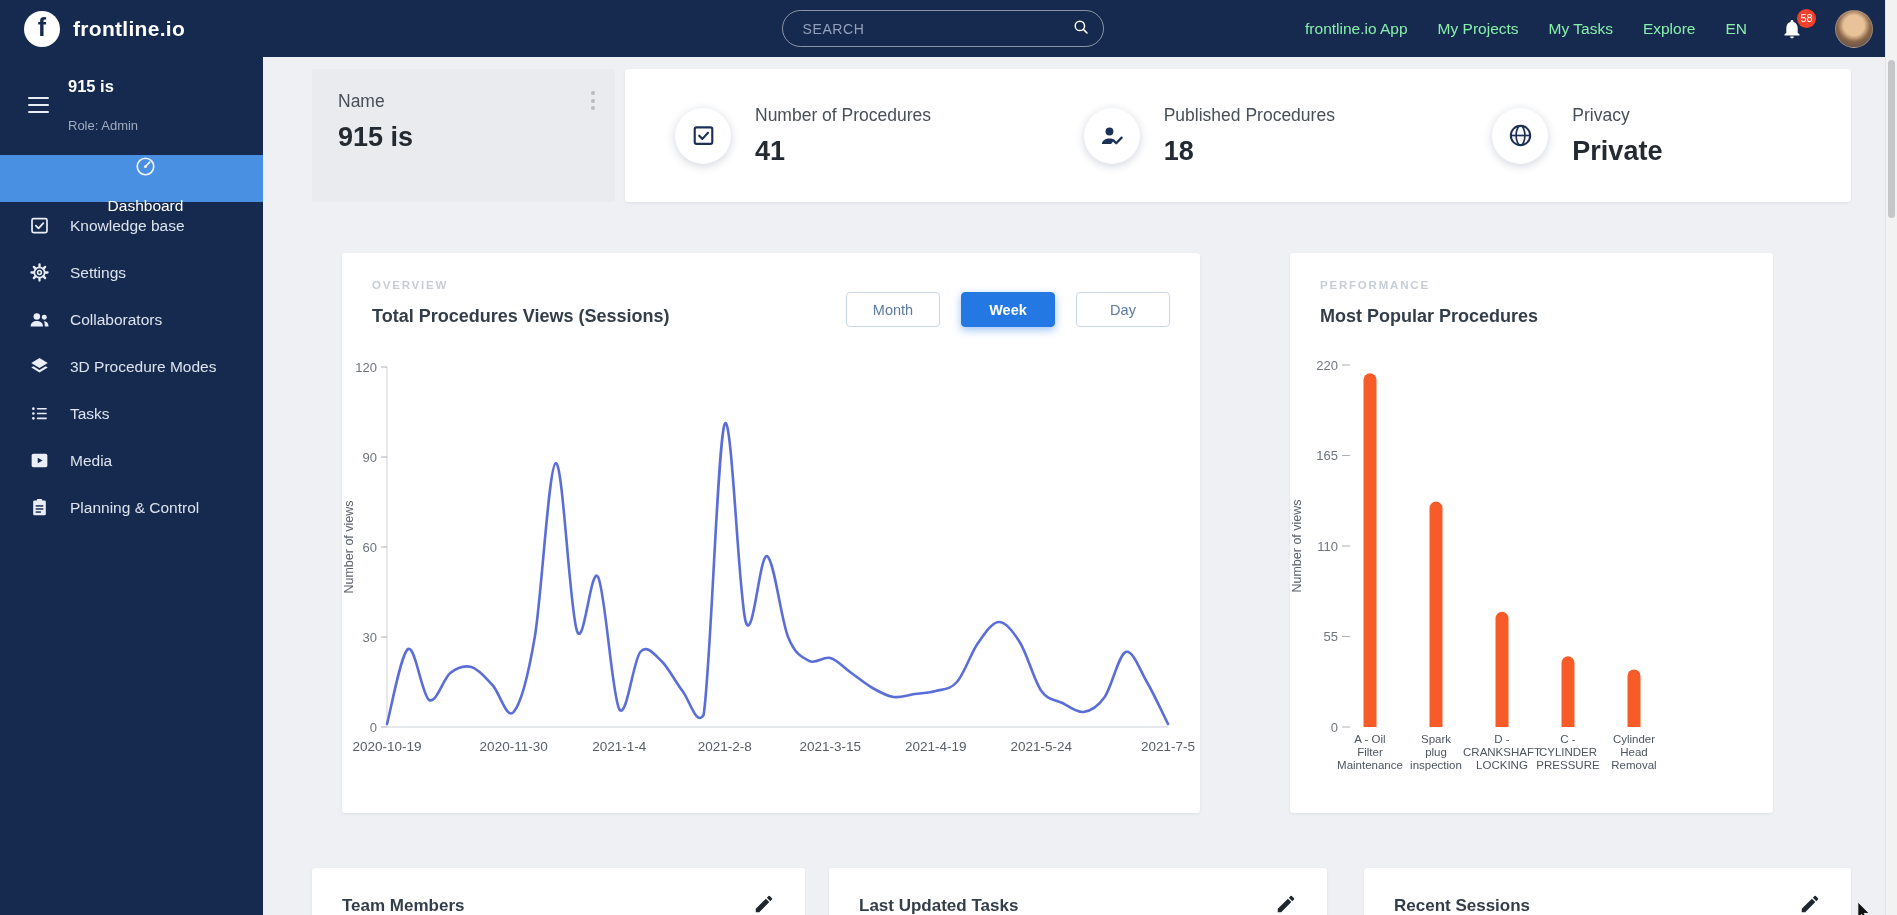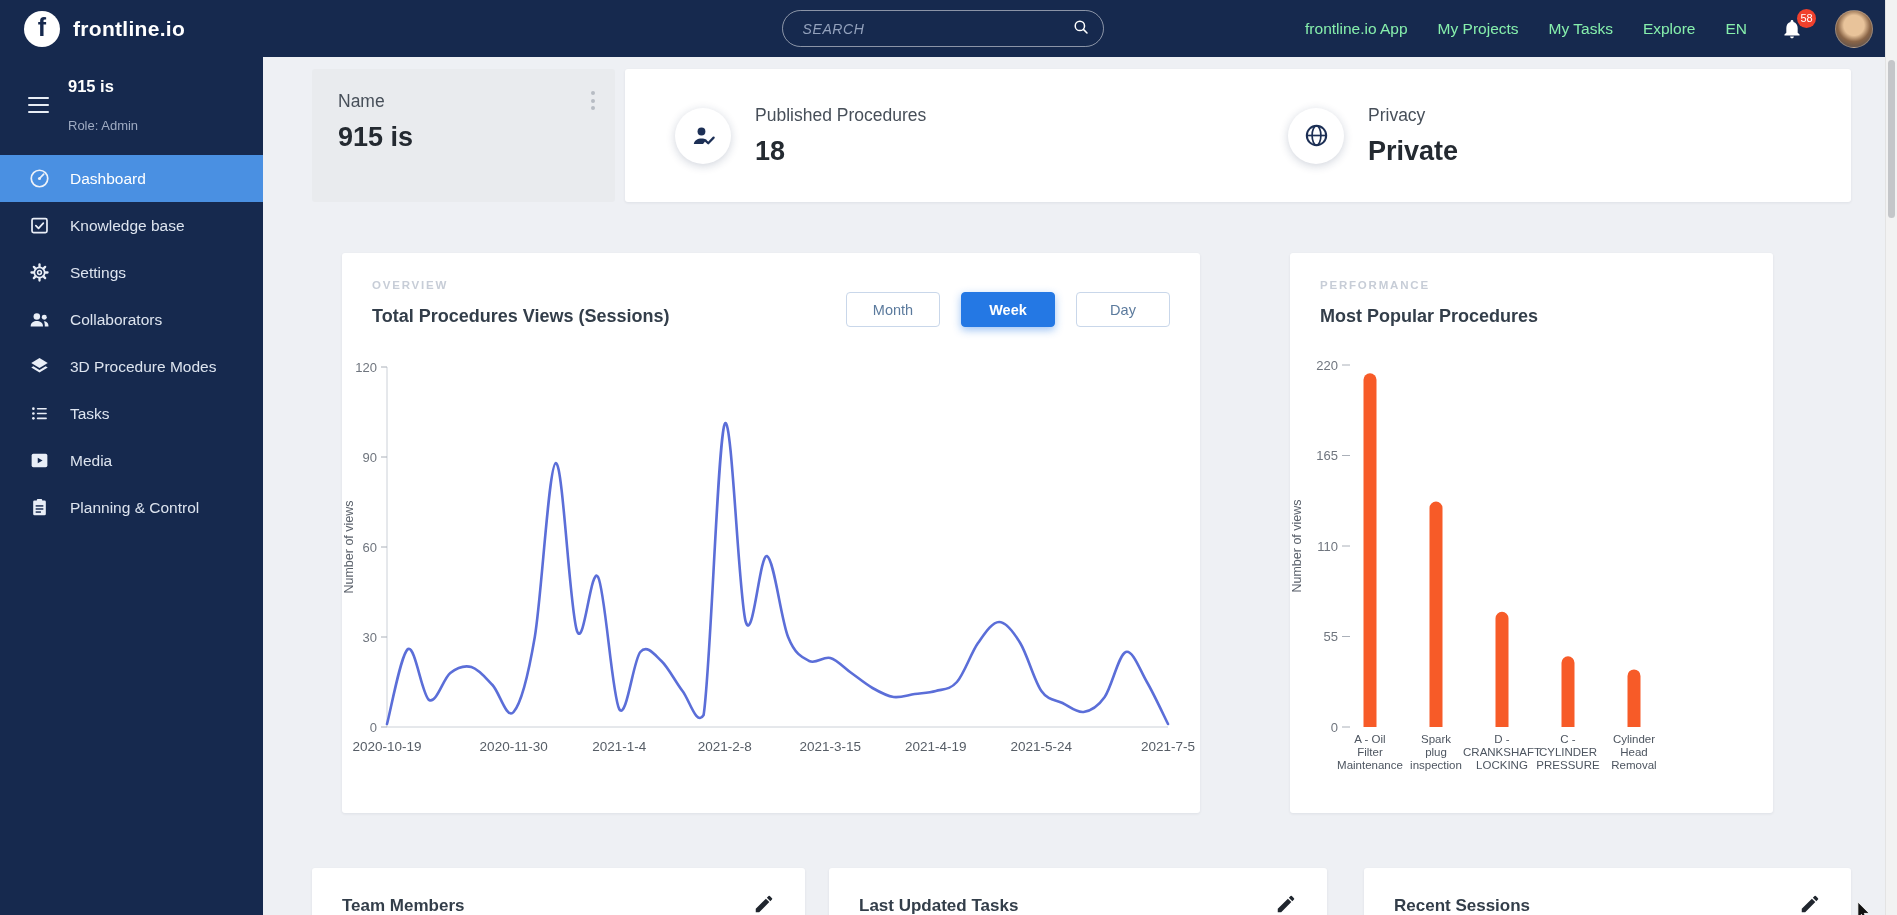--- a/index.html
+++ b/index.html
@@ -14,42 +14,42 @@
   
   .topbar{position:absolute;top:0;left:0;width:1885px;height:57px;background:var(--navy);
           display:flex;align-items:center;padding:0 12px 0 24px;z-index:6;}
   .brand{display:flex;align-items:center;gap:13px;cursor:pointer;}
   .logo{width:36px;height:36px;border-radius:50%;background:#fff;display:flex;align-items:center;justify-content:center;}
   .logo-f{color:var(--navy);font-weight:bold;font-size:25px;line-height:1;margin-top:-2px;}
   .brand-text{color:#fff;font-size:21px;font-weight:600;letter-spacing:.3px;}
   .search{position:absolute;left:50%;top:10px;transform:translateX(-50%);width:322px;height:37px;
           border:1px solid rgba(255,255,255,.5);border-radius:19px;display:flex;align-items:center;
           padding:0 13px 0 18px;gap:8px;}
-  .search input{flex:1;background:transparent;border:none;outline:none;color:#ef4444;font-size:14px;letter-spacing:.6px;font-style:italic;}
+  .search input{flex:1;background:transparent;border:none;outline:none;color:#ef4444;font-size:14px;letter-spacing:.6px;}
   .search input::placeholder{color:#93a1bc;}
   .topnav{margin-left:auto;display:flex;align-items:center;gap:30px;color:#fff;font-size:15.5px;}
   .topnav a{color:#86efac;text-decoration:none;white-space:nowrap;cursor:pointer;}
   .bell-wrap{position:relative;width:24px;height:24px;cursor:pointer;margin-left:4px;}
   .badge{position:absolute;top:-8px;right:-11px;min-width:19px;height:19px;border-radius:10px;
          background:var(--badge-red);color:#fff;font-size:11px;font-weight:normal;
          display:flex;align-items:center;justify-content:center;padding:0 3px;}
   .avatar{width:38px;height:38px;border-radius:50%;cursor:pointer;border:1px solid rgba(255,255,255,.25);
           background:radial-gradient(circle at 50% 40%,#e8c39a 0 36%,#8a6547 58%,#3f4551 100%);}
 
   
   .sidebar{position:absolute;top:57px;left:0;bottom:0;width:263px;background:var(--navy);z-index:5;}
   .sidebar-head{display:flex;align-items:center;gap:17px;padding:20px 0 0 26px;}
   .hamburger{display:flex;flex-direction:column;gap:4.5px;background:none;border:none;padding:4px 2px;cursor:pointer;}
   .hamburger span{display:block;width:21px;height:2.6px;border-radius:2px;background:#e8edf5;}
   .ws-name{color:#fff;font-size:16.5px;font-weight:bold;}
   .ws-role{color:#9fabc2;font-size:13px;margin-top:22px;}
   .menu{margin-top:22px;}
   .menu-item{height:47px;display:flex;align-items:center;gap:19px;padding-left:28px;cursor:pointer;
              color:#dde4ef;font-size:15.5px;white-space:nowrap;}
-  .menu-item.active{background:var(--active-blue);color:#fff;}
+  .menu-item.active{background:var(--active-blue);color:#fff;flex-direction:column;}
   .mi-icon{width:23px;height:23px;display:flex;align-items:center;justify-content:center;flex:none;}
 
   
   .content{position:absolute;top:57px;left:263px;right:12px;bottom:0;overflow:hidden;padding:12px 34px 0 49px;}
   .stats-row{display:flex;gap:10px;height:133px;margin-bottom:51px;}
   .name-card{width:303px;flex:none;background:var(--name-gray);border-radius:3px;padding:22px 26px;position:relative;}
   .kebab{position:absolute;top:16px;right:14px;background:none;border:none;cursor:pointer;display:flex;flex-direction:column;gap:3.5px;padding:6px;}
   .kebab i{width:4px;height:4px;border-radius:50%;background:#b7bcc3;display:block;}
   .stat-label{font-size:17.5px;color:#474f59;}
   .stat-value{font-size:27px;font-weight:bold;color:#242a31;margin-top:10px;}
@@ -243,20 +243,32 @@
       <button class="kebab">
           <i></i>
           <i></i>
           <i></i>
         </button>
       <div class="stat-label">Name</div>
       <div class="stat-value">915 is</div>
     </div>
 
     <div class="stats-card">
+      <div class="stat-item">
+        <span class="stat-circle">
+          <svg width="27" height="27" viewBox="0 0 24 24">
+              <rect x="4.2" y="4.8" width="15.6" height="14.6" rx="1.6" fill="none" stroke="#1c2f55" stroke-width="1.9"></rect>
+              <polyline points="8.2,12.2 11,15 16,9.6" fill="none" stroke="#1c2f55" stroke-width="1.9" stroke-linecap="round" stroke-linejoin="round"></polyline>
+            </svg>
+        </span>
+        <div>
+          <div class="stat-label">Number of Procedures</div>
+          <div class="stat-value">41</div>
+        </div>
+      </div>
       <div class="stat-item">
         <span class="stat-circle">
           <svg width="27" height="27" viewBox="0 0 24 24">
               <circle cx="10.2" cy="8.4" r="3.5" fill="#1c2f55"></circle>
               <path d="M3.4 19.6c.2-3.3 3.4-5 6.8-5 1.6 0 3.2.4 4.4 1.1l-3 3.9H3.4z" fill="#1c2f55"></path>
               <polyline points="13.8,16.6 16.2,18.9 21,13.9" fill="none" stroke="#1c2f55" stroke-width="2" stroke-linecap="round" stroke-linejoin="round"></polyline>
             </svg>
         </span>
         <div>
           <div class="stat-label">Published Procedures</div>

